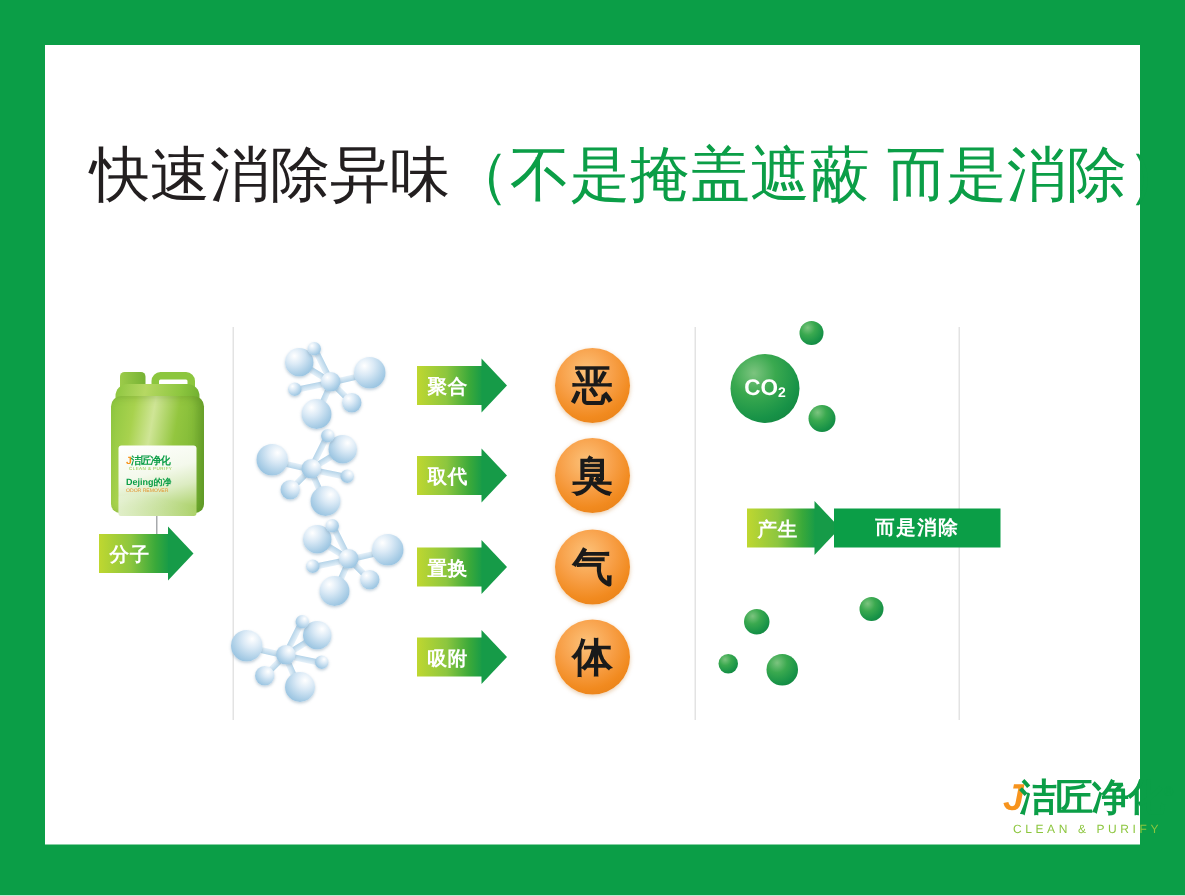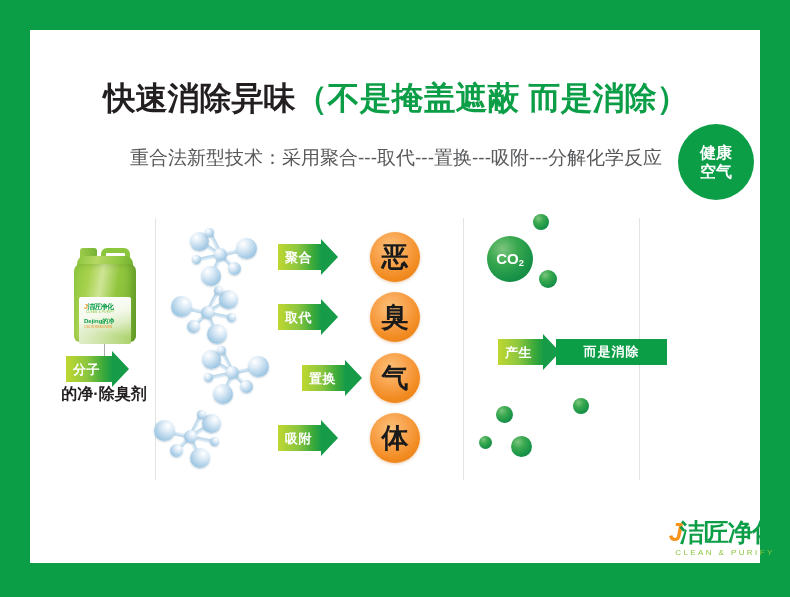--- a/index.html
+++ b/index.html
@@ -28,25 +28,25 @@
     top: 30px;
     width: 730px;
     height: 533px;
     background: #ffffff;
   }
 
   
   #headline {
     position: absolute;
     left: 30px;
-    top: 50px;
+    top: 64px;
     width: 672px;
     text-align: center;
-    font-size: 32px;
-    font-weight: bold;
+    font-size: 40px;
+    font-weight: normal;
     line-height: 1.15;
     color: #231f20;
     letter-spacing: 0px;
     white-space: nowrap;
   }
   #headline .green {
     color: #0b9e47;
   }
   #subline {
     position: absolute;
@@ -380,21 +380,20 @@
   }
 </style>
 </head>
 <body>
 
 <div id="poster">
   <div id="card">
 
     <div id="headline"><span>快速消除异味</span><span class="green">（不是掩盖遮蔽 而是消除）</span></div>
 
-    <div id="subline">重合法新型技术：采用聚合---取代---置换---吸附---分解化学反应</div>
 
     <div id="stage">
 
       <div class="divider" id="div-1"></div>
       <div class="divider" id="div-2"></div>
       <div class="divider" id="div-3"></div>
 
       <div id="bottle-wrap">
         <div class="bottle">
           <div class="bottle-handle"></div>
@@ -404,21 +403,20 @@
             <div class="bottle-label">
               <div class="lbl-swoosh"></div>
               <div class="lbl-logo"><span class="orange">J</span><span>洁匠净化</span></div>
               <div class="lbl-sub">CLEAN &amp; PURIFY</div>
               <div class="lbl-name">Dejing的净</div>
               <div class="lbl-en">ODOR REMOVER</div>
             </div>
           </div>
         </div>
         <div class="leader-line"></div>
-        <div id="bottle-caption">的净·除臭剂</div>
       </div>
 
       <div class="arrow" id="arrow-molecule">
         <span class="arrow-label">分子</span>
         <span class="head"></span>
       </div>
 
       <div id="mol-layer">
           <div class="mol" style="left: 148px; top: 14px;">
             <div class="bond" style="left: 42.5px; top: 30.5px; width: 24.6982px; transform: rotate(-148.241deg);"></div>
@@ -485,21 +483,21 @@
           <div class="arrow rxn-arrow" style="left: 248px; top: 36px;">
             <span class="arrow-label">聚合</span>
             <span class="head"></span>
           </div>
           <div class="circle-out" style="left: 340px; top: 24px;">恶</div>
           <div class="arrow rxn-arrow" style="left: 248px; top: 96px;">
             <span class="arrow-label">取代</span>
             <span class="head"></span>
           </div>
           <div class="circle-out" style="left: 340px; top: 84px;">臭</div>
-          <div class="arrow rxn-arrow" style="left: 248px; top: 157px; margin-left: 24px;">
+          <div class="arrow rxn-arrow" style="left: 248px; top: 157px;">
             <span class="arrow-label">置换</span>
             <span class="head"></span>
           </div>
           <div class="circle-out" style="left: 340px; top: 145px;">气</div>
           <div class="arrow rxn-arrow" style="left: 248px; top: 217px;">
             <span class="arrow-label">吸附</span>
             <span class="head"></span>
           </div>
           <div class="circle-out" style="left: 340px; top: 205px;">体</div>
         </div>
@@ -518,24 +516,20 @@
 
         <div class="arrow" id="arrow-produce">
           <span class="arrow-label">产生</span>
           <span class="head"></span>
         </div>
         <div id="bar-odorless">而是消除</div>
       </div>
 
     </div>
 
-    <div id="healthy-circle">
-      <span>健康</span>
-      <span>空气</span>
-    </div>
 
     <div id="brand">
       <div class="brand-main"><span class="j">J</span><span>洁匠净化</span><span class="reg">®</span></div>
       <div class="brand-en">CLEAN &amp; PURIFY</div>
     </div>
 
   </div>
 </div>
 
 </body></html>

